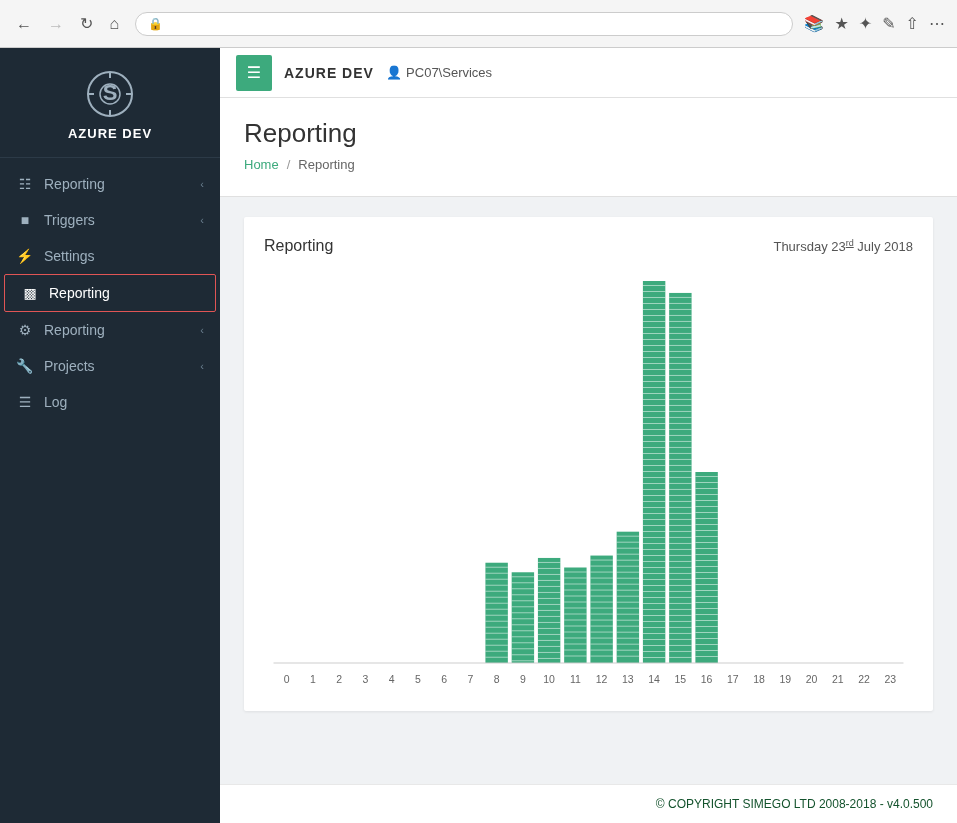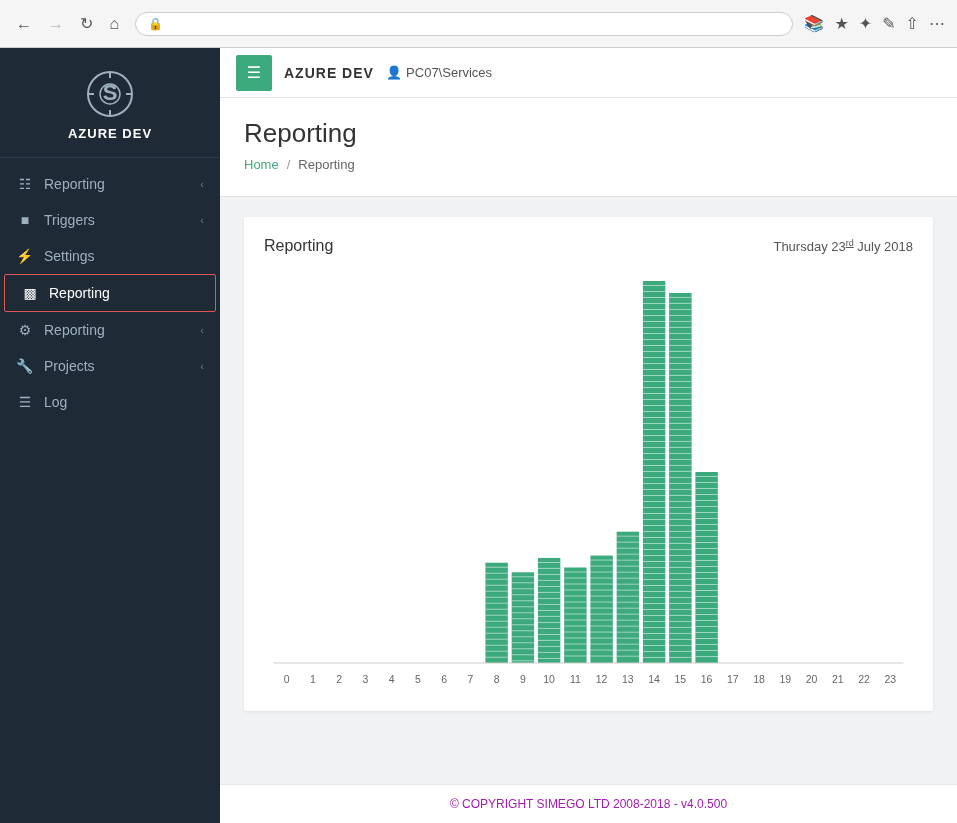--- a/index.html
+++ b/index.html
@@ -220,22 +220,22 @@
       position: relative;
     }
     .chart-svg { width: 100%; height: 100%; }
 
     
     .page-footer {
       background: #fff;
       border-top: 1px solid #e8e8e8;
       padding: 12px 24px;
       font-size: 12px;
-      color: #a21caf;
-      text-align: center;
+      color: #14532d;
+      text-align: right;
     }
   </style>
 </head>
 <body>
 
 <div class="browser-chrome">
   <div class="browser-nav-buttons">
     <button class="nav-btn">←</button>
     <button class="nav-btn" style="color:#bbb">→</button>
     <button class="nav-btn">↻</button>

